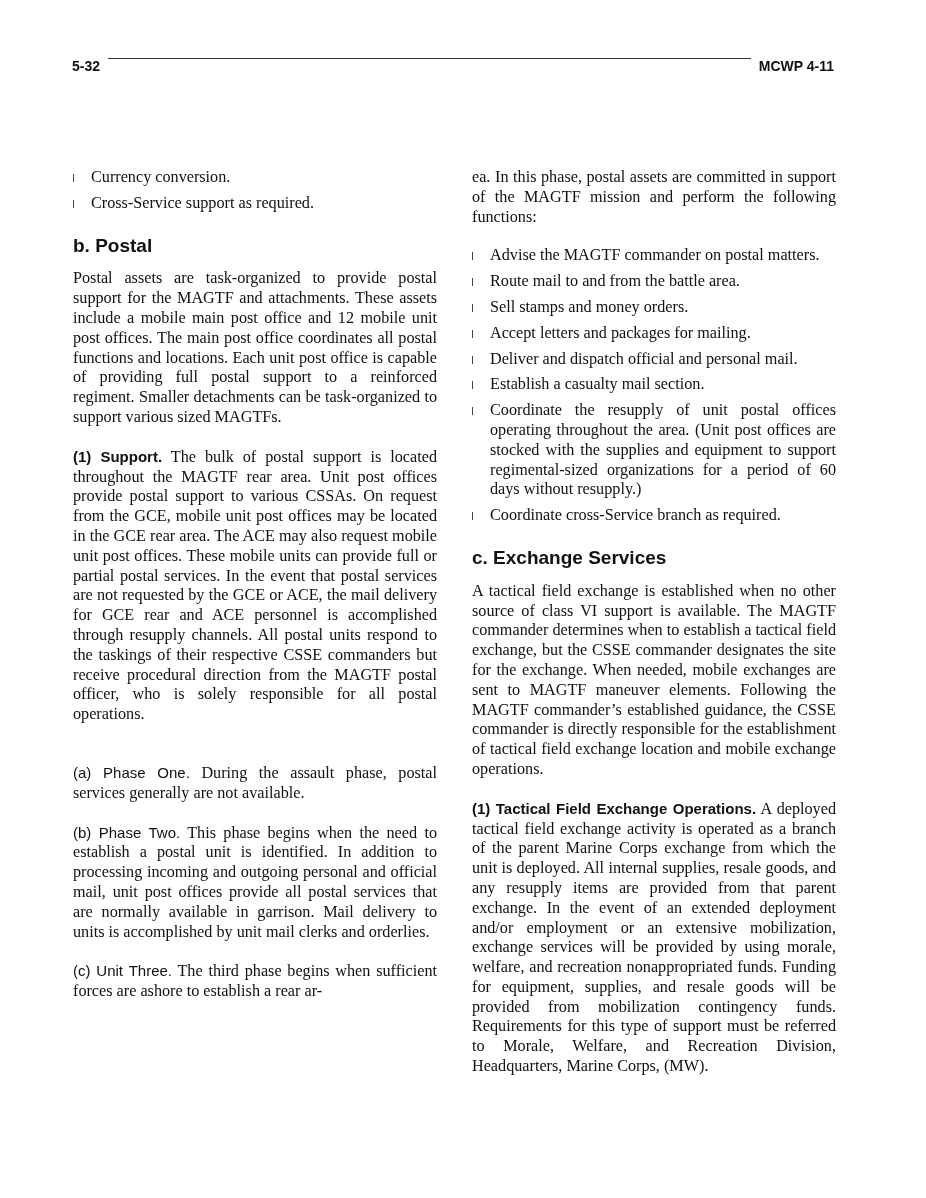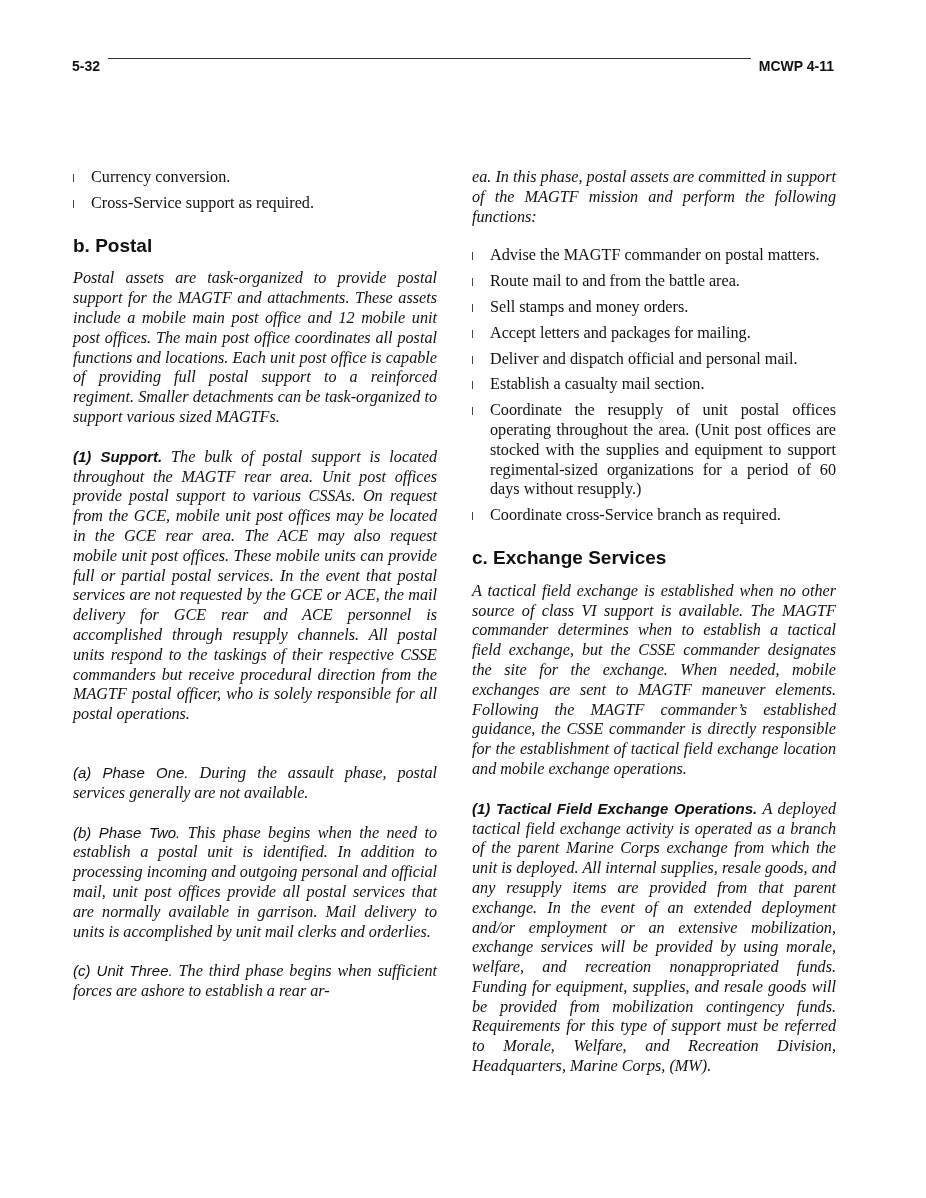--- a/index.html
+++ b/index.html
@@ -2,21 +2,21 @@
 <html><head>
 <meta charset="utf-8">
 <style>
   html, body { margin: 0; padding: 0; background: #ffffff; }
   body { width: 926px; height: 1198px; position: relative; overflow: hidden; color: #111; }
   .header { position: absolute; left: 72px; top: 58px; width: 762px; height: 20px; display: flex; align-items: flex-start; font-family: "Liberation Sans", sans-serif; font-weight: bold; font-size: 14px; }
   .header .rule { flex: 1; height: 0; border-top: 1px solid #333; margin: 0 8px; }
   .col { position: absolute; top: 128px; width: 364px; font-family: "Liberation Serif", serif; font-size: 16.2px; line-height: 19.8px; text-align: justify; margin-top: 40px; }
   .col.left { left: 73px; }
   .col.right { left: 472px; }
-  p { margin: 0; font-style: italic; }
+  p { margin: 0; }
   .bullets { list-style: none; margin: 0; padding: 0; }
   .bullets li { position: relative; padding-left: 18px; margin-bottom: 6px; text-align: left; }
   .bullets li .mark { position: absolute; left: 0; top: 6px; width: 1px; height: 8px; background: #444; }
   .h2 { font-family: "Liberation Sans", sans-serif; font-weight: bold; font-size: 19px; margin: 22px 0 14px 0; }
   .lead { font-family: "Liberation Sans", sans-serif; font-weight: bold; font-size: 15px; }
   .sub { font-family: "Liberation Sans", sans-serif; font-size: 15px; }
   .gap { height: 19px; }
 </style>
 </head>
 <body>

